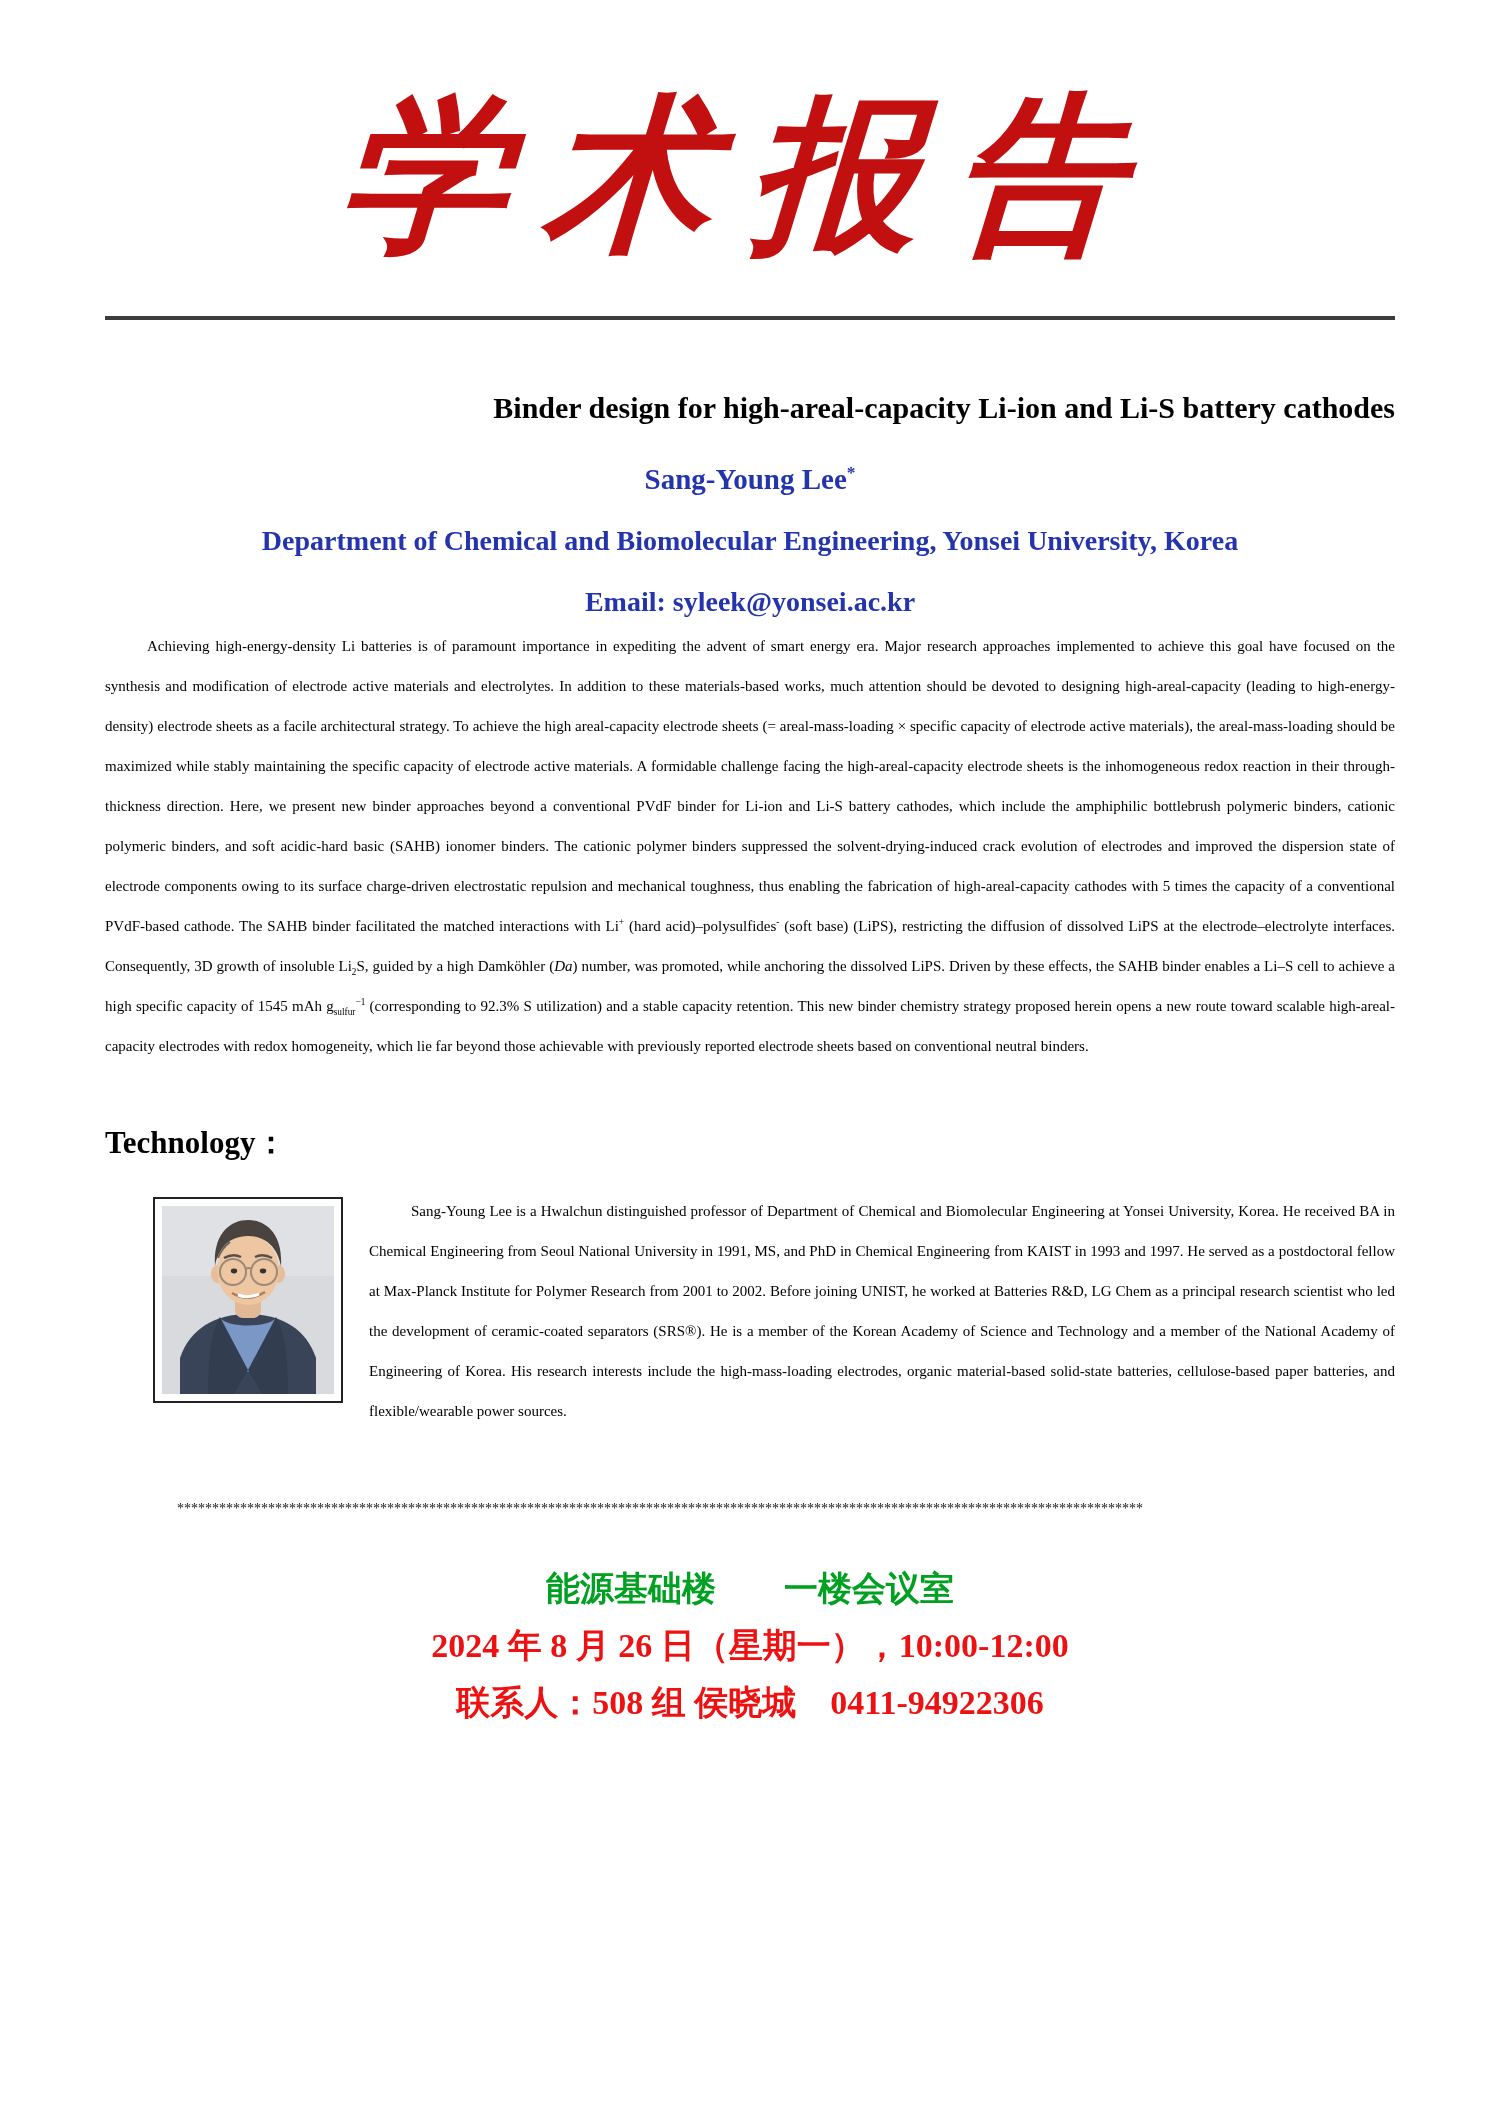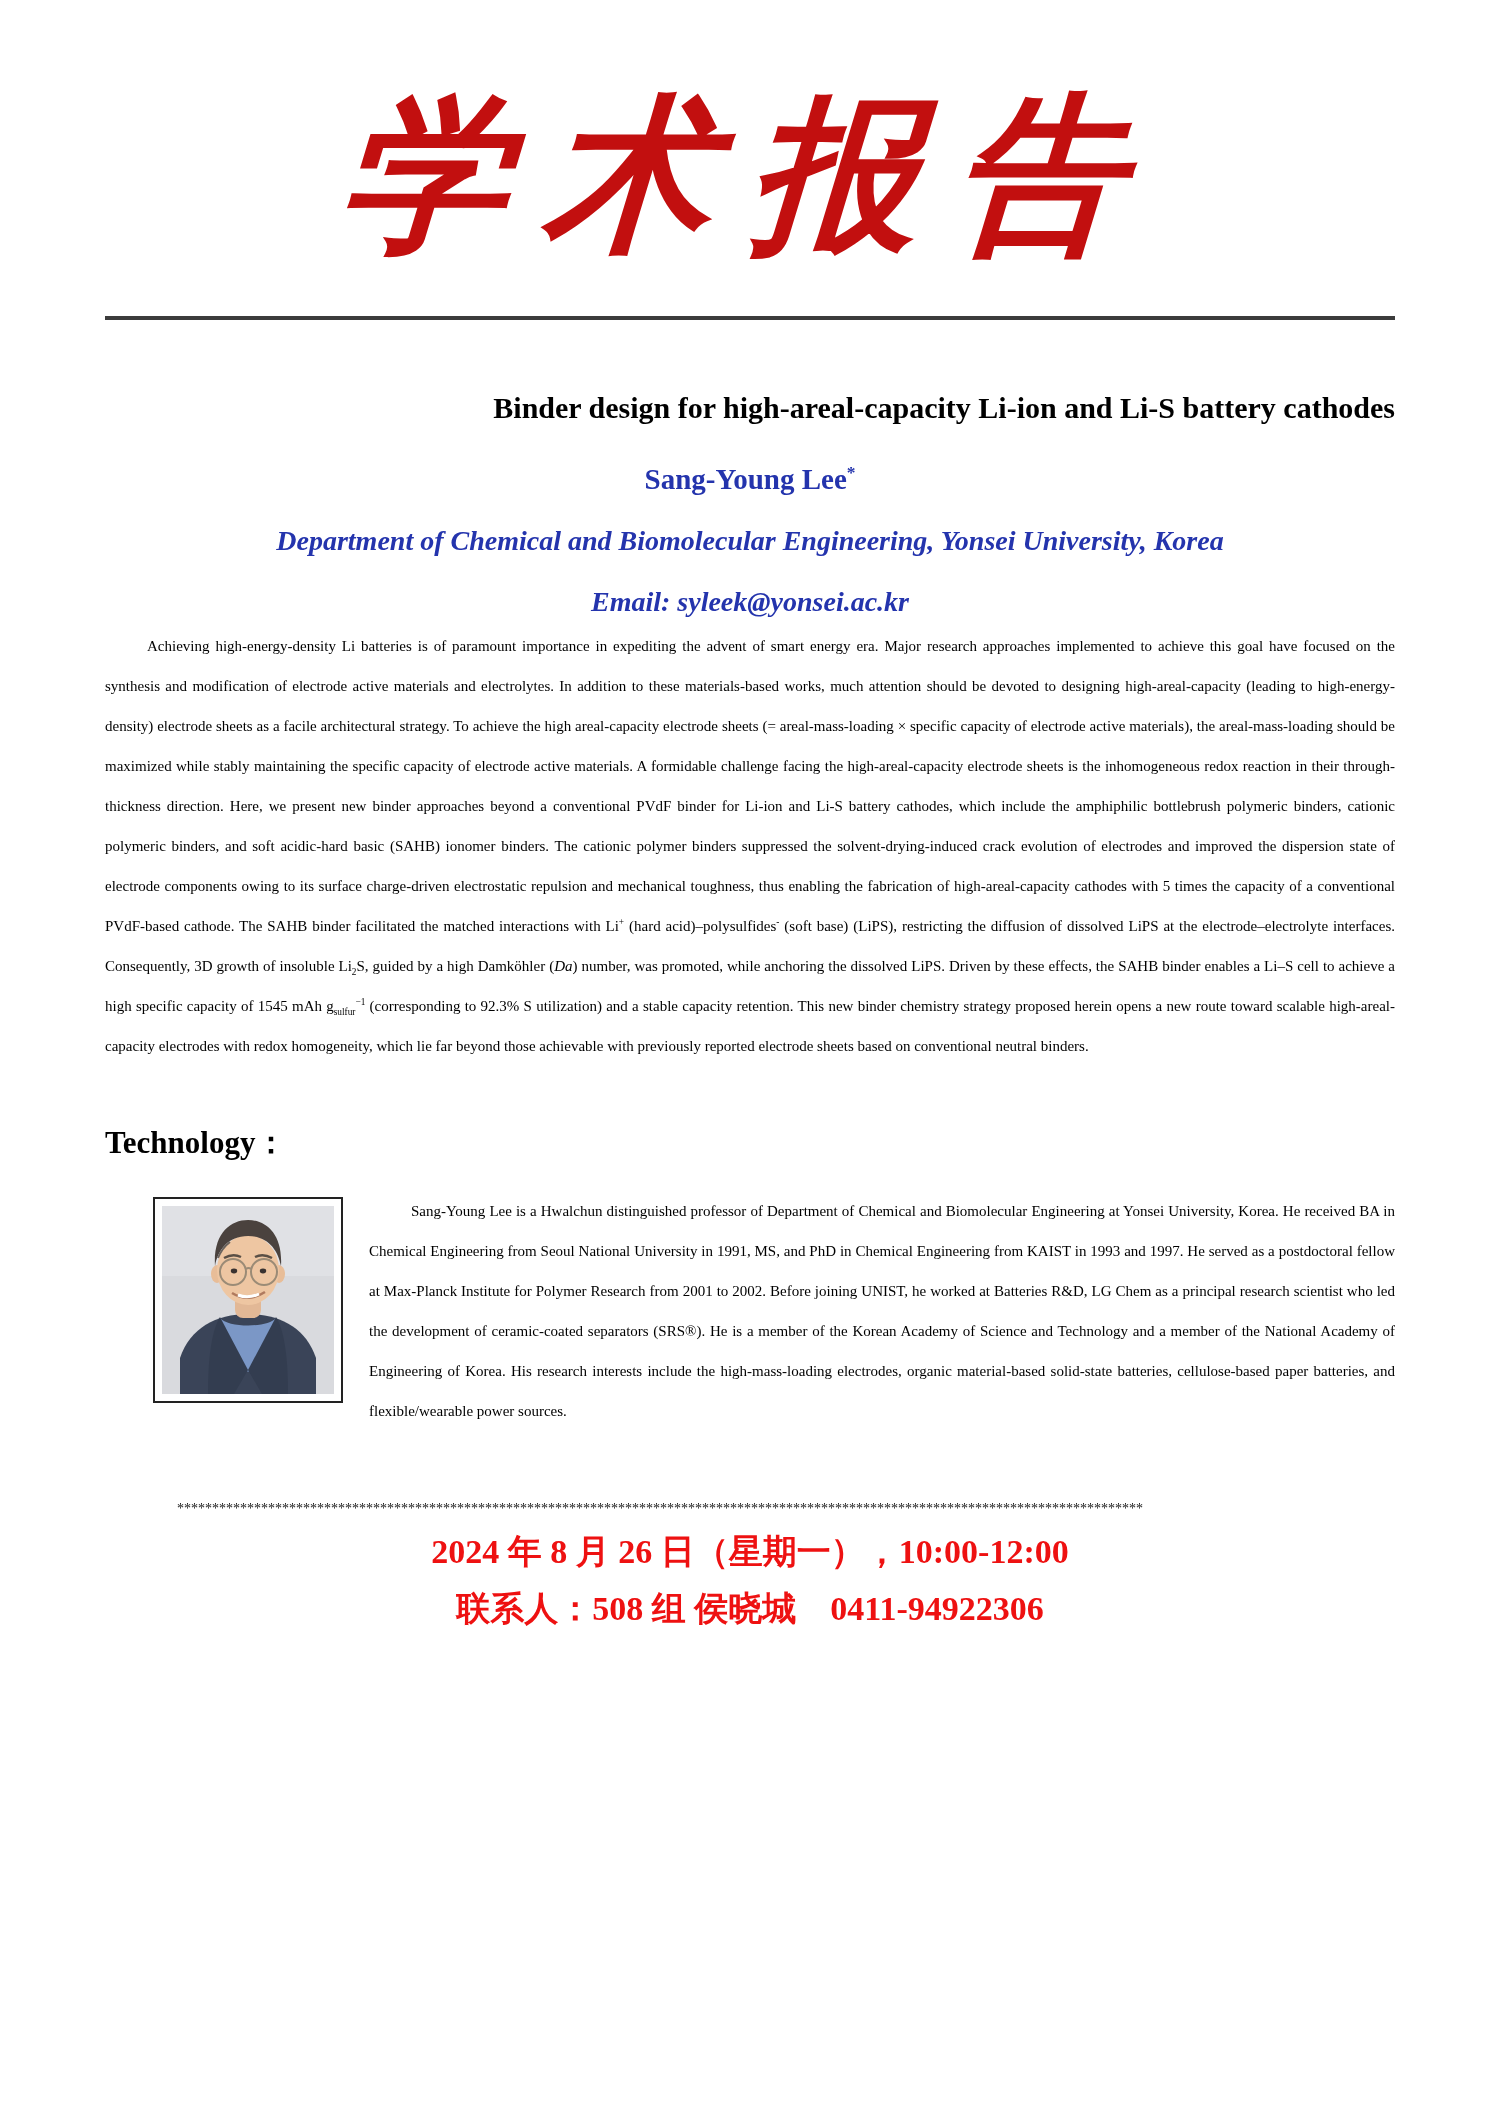--- a/index.html
+++ b/index.html
@@ -51,21 +51,20 @@
     font-weight:bold;
     color:var(--accent-blue);
     line-height:34px;
   }
   .author sup{font-size:0.6em;line-height:0;}
   .affiliation,.email{
     margin-top:28px;
     text-align:center;
     font-size:28px;
     font-weight:bold;
-    font-style:italic;
     color:var(--accent-blue);
     line-height:33px;
   }
   .section-heading{
     margin-top:30px;
     font-size:31px;
     font-weight:bold;
     line-height:37px;
   }
   .bio-heading{margin-top:58px;}
@@ -159,18 +158,19 @@
         <path d="M84,63 Q86.5,61 89,63" stroke="#9b8b76" stroke-width="2" fill="none"></path>
         <path d="M70,87 Q86,97 103,86" stroke="#b07a5e" stroke-width="2.5" fill="none"></path>
         <path d="M76,89 Q86,93 97,88" stroke="#ffffff" stroke-width="3" fill="none"></path>
       </svg>
     </div>
     <div class="body-text">Sang-Young Lee is a Hwalchun distinguished professor of Department of Chemical and Biomolecular Engineering at Yonsei University, Korea. He received BA in Chemical Engineering from Seoul National University in 1991, MS, and PhD in Chemical Engineering from KAIST in 1993 and 1997. He served as a postdoctoral fellow at Max-Planck Institute for Polymer Research from 2001 to 2002. Before joining UNIST, he worked at Batteries R&amp;D, LG Chem as a principal research scientist who led the development of ceramic-coated separators (SRS®). He is a member of the Korean Academy of Science and Technology and a member of the National Academy of Engineering of Korea. His research interests include the high-mass-loading electrodes, organic material-based solid-state batteries, cellulose-based paper batteries, and flexible/wearable power sources.</div>
   </div>
 
   <div class="asterisks">******************************************************************************************************************************************</div>
 
+  <div class="venue">能源基础楼　　一楼会议室</div>
 
   <div class="date-line">2024 年 8 月 26 日（星期一），10:00-12:00</div>
 
   <div class="contact-line">联系人：508 组 侯晓城　0411-94922306</div>
 
 </div>
 
 </body></html>

